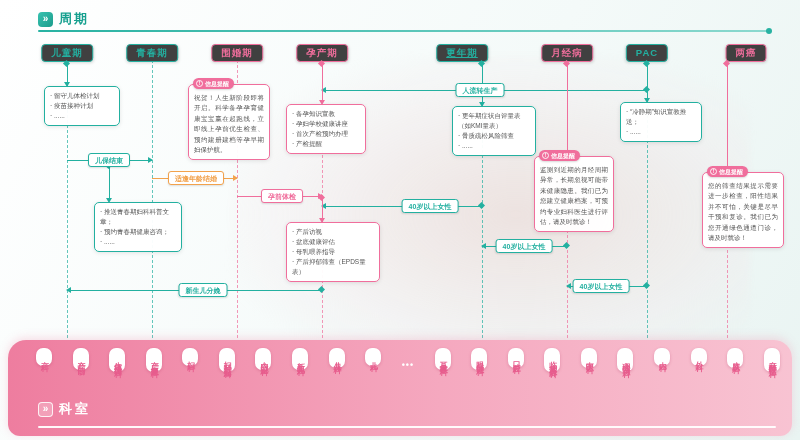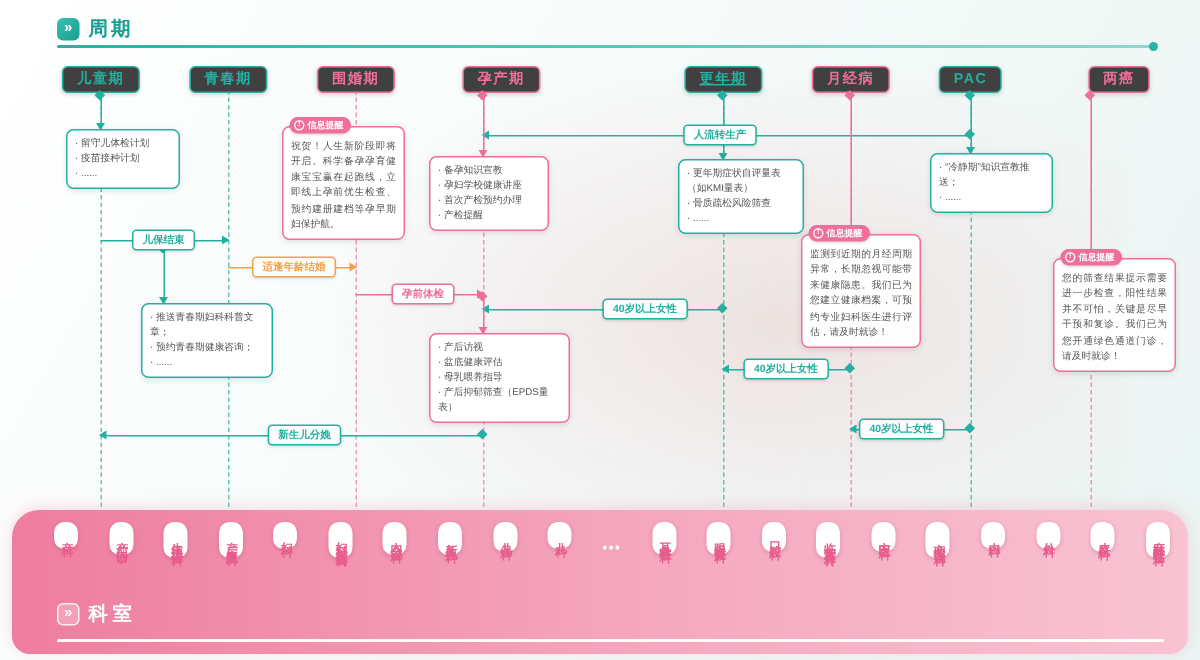--- a/index.html
+++ b/index.html
@@ -94,23 +94,23 @@
 <div id="hdr-rule"></div>
 
 <div id="diagram">
     <div class="col-line" style="left: 67px; border-color: rgb(35, 176, 160);"></div>
     <div class="stage-btn" style="left: 67px; border-color: rgb(35, 176, 160); color: rgb(35, 176, 160);">儿童期</div>
     <div class="col-line" style="left: 152px; border-color: rgb(35, 176, 160);"></div>
     <div class="stage-btn" style="left: 152px; border-color: rgb(35, 176, 160); color: rgb(35, 176, 160);">青春期</div>
     <div class="col-line" style="left: 237px; border-color: rgb(240, 110, 156);"></div>
     <div class="stage-btn" style="left: 237px; border-color: rgb(240, 110, 156); color: rgb(240, 110, 156);">围婚期</div>
     <div class="col-line" style="left: 322px; border-color: rgb(240, 110, 156);"></div>
-    <div class="stage-btn" style="left: 334px; border-color: rgb(240, 110, 156); color: rgb(240, 110, 156);">孕产期</div>
+    <div class="stage-btn" style="left: 322px; border-color: rgb(240, 110, 156); color: rgb(240, 110, 156);">孕产期</div>
     <div class="col-line" style="left: 482px; border-color: rgb(35, 176, 160);"></div>
-    <div class="stage-btn" style="left: 482px; border-color: rgb(35, 176, 160); color: rgb(35, 176, 160); text-decoration: underline;">更年期</div>
+    <div class="stage-btn" style="left: 462px; border-color: rgb(35, 176, 160); color: rgb(35, 176, 160); text-decoration: underline;">更年期</div>
     <div class="col-line" style="left: 567px; border-color: rgb(240, 110, 156);"></div>
     <div class="stage-btn" style="left: 567px; border-color: rgb(240, 110, 156); color: rgb(240, 110, 156);">月经病</div>
     <div class="col-line" style="left: 647px; border-color: rgb(35, 176, 160);"></div>
     <div class="stage-btn" style="left: 647px; border-color: rgb(35, 176, 160); color: rgb(35, 176, 160);">PAC</div>
     <div class="col-line" style="left: 727px; border-color: rgb(240, 110, 156);"></div>
     <div class="stage-btn" style="left: 746px; border-color: rgb(240, 110, 156); color: rgb(240, 110, 156);">两癌</div>
     <div class="cline" style="left: 67px; top: 159.5px; width: 85px; height: 1px; background: rgb(35, 176, 160);"></div>
     <div class="arr" style="left: 148px; top: 157px; border-width: 3px 0px 3px 5px; border-color: transparent transparent transparent rgb(35, 176, 160);"></div>
     <div class="cline" style="left: 152px; top: 177.5px; width: 85px; height: 1px; background: rgb(242, 162, 76);"></div>
     <div class="arr" style="left: 233px; top: 175px; border-width: 3px 0px 3px 5px; border-color: transparent transparent transparent rgb(242, 162, 76);"></div>

